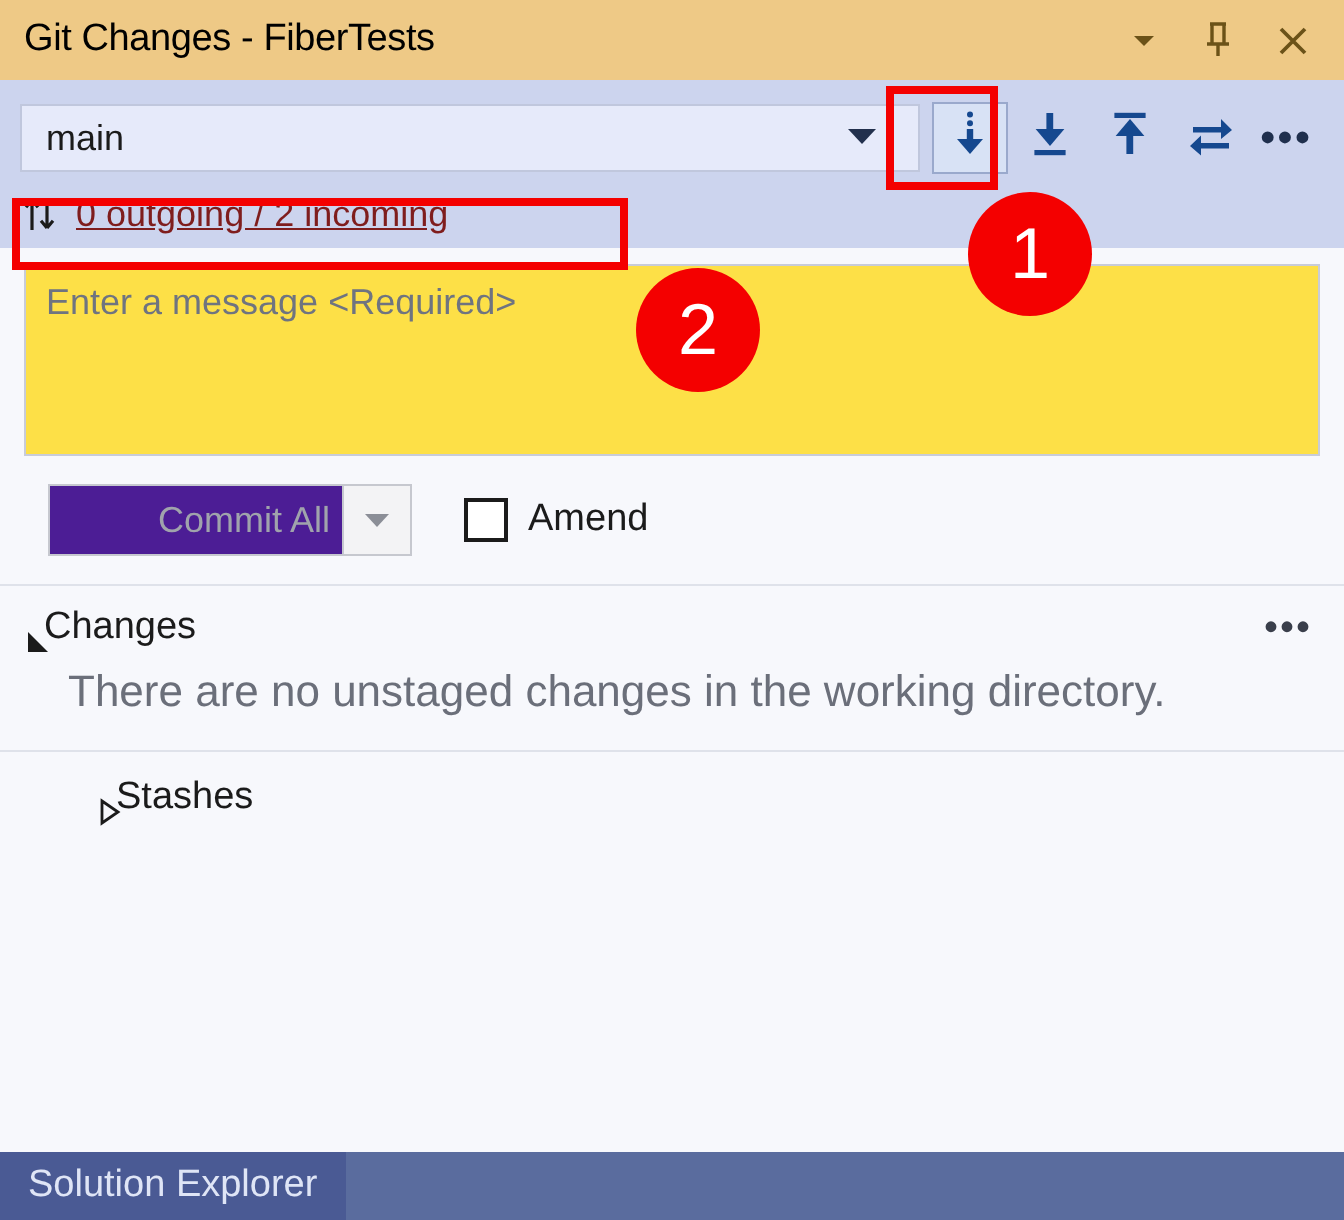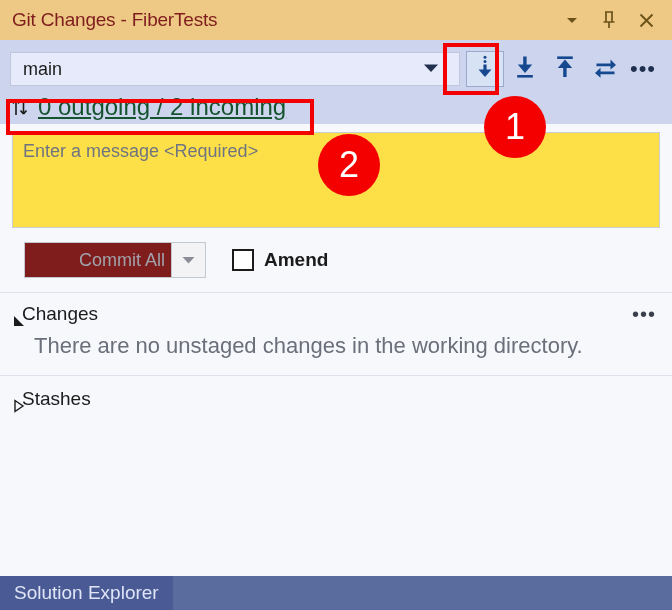--- a/index.html
+++ b/index.html
@@ -25,21 +25,21 @@
   .titlebar {
     height: 40px;
     background: #eec986;
     display: flex;
     align-items: center;
     padding: 0 10px 0 12px;
     box-sizing: border-box;
   }
   .titlebar-text {
     font-size: 19px;
-    color: #7f1d1d;
+    color: #000000;
     flex: 1;
     white-space: nowrap;
     letter-spacing: -0.2px;
   }
   .titlebar-btns {
     display: flex;
     align-items: center;
     gap: 17px;
     padding-right: 6px;
   }
@@ -122,22 +122,22 @@
     padding: 0 0 0 10px;
     background: #ccd4ee;
   }
   .sync-icon {
     margin-right: 8px;
     display: flex;
     align-items: center;
     color: #1b1b1b;
   }
   .sync-link {
-    font-size: 24px;
-    color: #14532d;
+    font-size: 18px;
+    color: #7f1d1d;
     text-decoration: underline;
     white-space: nowrap;
   }
 
   
   .body-area {
     background: #f7f8fc;
     padding: 8px 12px 0 12px;
   }
   .message-box {
@@ -154,21 +154,21 @@
 
   
   .commit-row {
     display: flex;
     align-items: center;
     padding: 14px 0 14px 12px;
   }
   .commit-btn {
     height: 36px;
     min-width: 148px;
-    background: #7f1d1d;
+    background: #4c1d95;
     border: 1px solid #c6c8cf;
     color: #a0a3ac;
     font-size: 18px;
     display: flex;
     align-items: center;
     justify-content: center;
     box-sizing: border-box;
     padding-left: 48px;
   }
   .commit-split {
@@ -181,21 +181,20 @@
     align-items: center;
     justify-content: center;
     color: #8b8e97;
     font-size: 11px;
     box-sizing: border-box;
   }
   .amend-wrap {
     display: flex;
     align-items: center;
     margin-left: 26px;
-    font-weight: bold;
   }
   .checkbox {
     width: 22px;
     height: 22px;
     border: 2px solid #1b1b1b;
     background: #ffffff;
     box-sizing: border-box;
   }
   .amend-label {
     font-size: 19px;
@@ -233,20 +232,21 @@
     line-height: 0.4;
     padding-right: 4px;
   }
   .section-body {
     font-size: 22px;
     color: #6b6f7a;
     padding: 2px 12px 16px 34px;
   }
   .stashes-head {
     padding: 12px 12px 10px 12px;
+    margin-left: 36px;
   }
 
   
   .tabbar {
     position: absolute;
     left: 0;
     bottom: 0;
     width: 672px;
     height: 38px;
     background: #f7f8fc;

